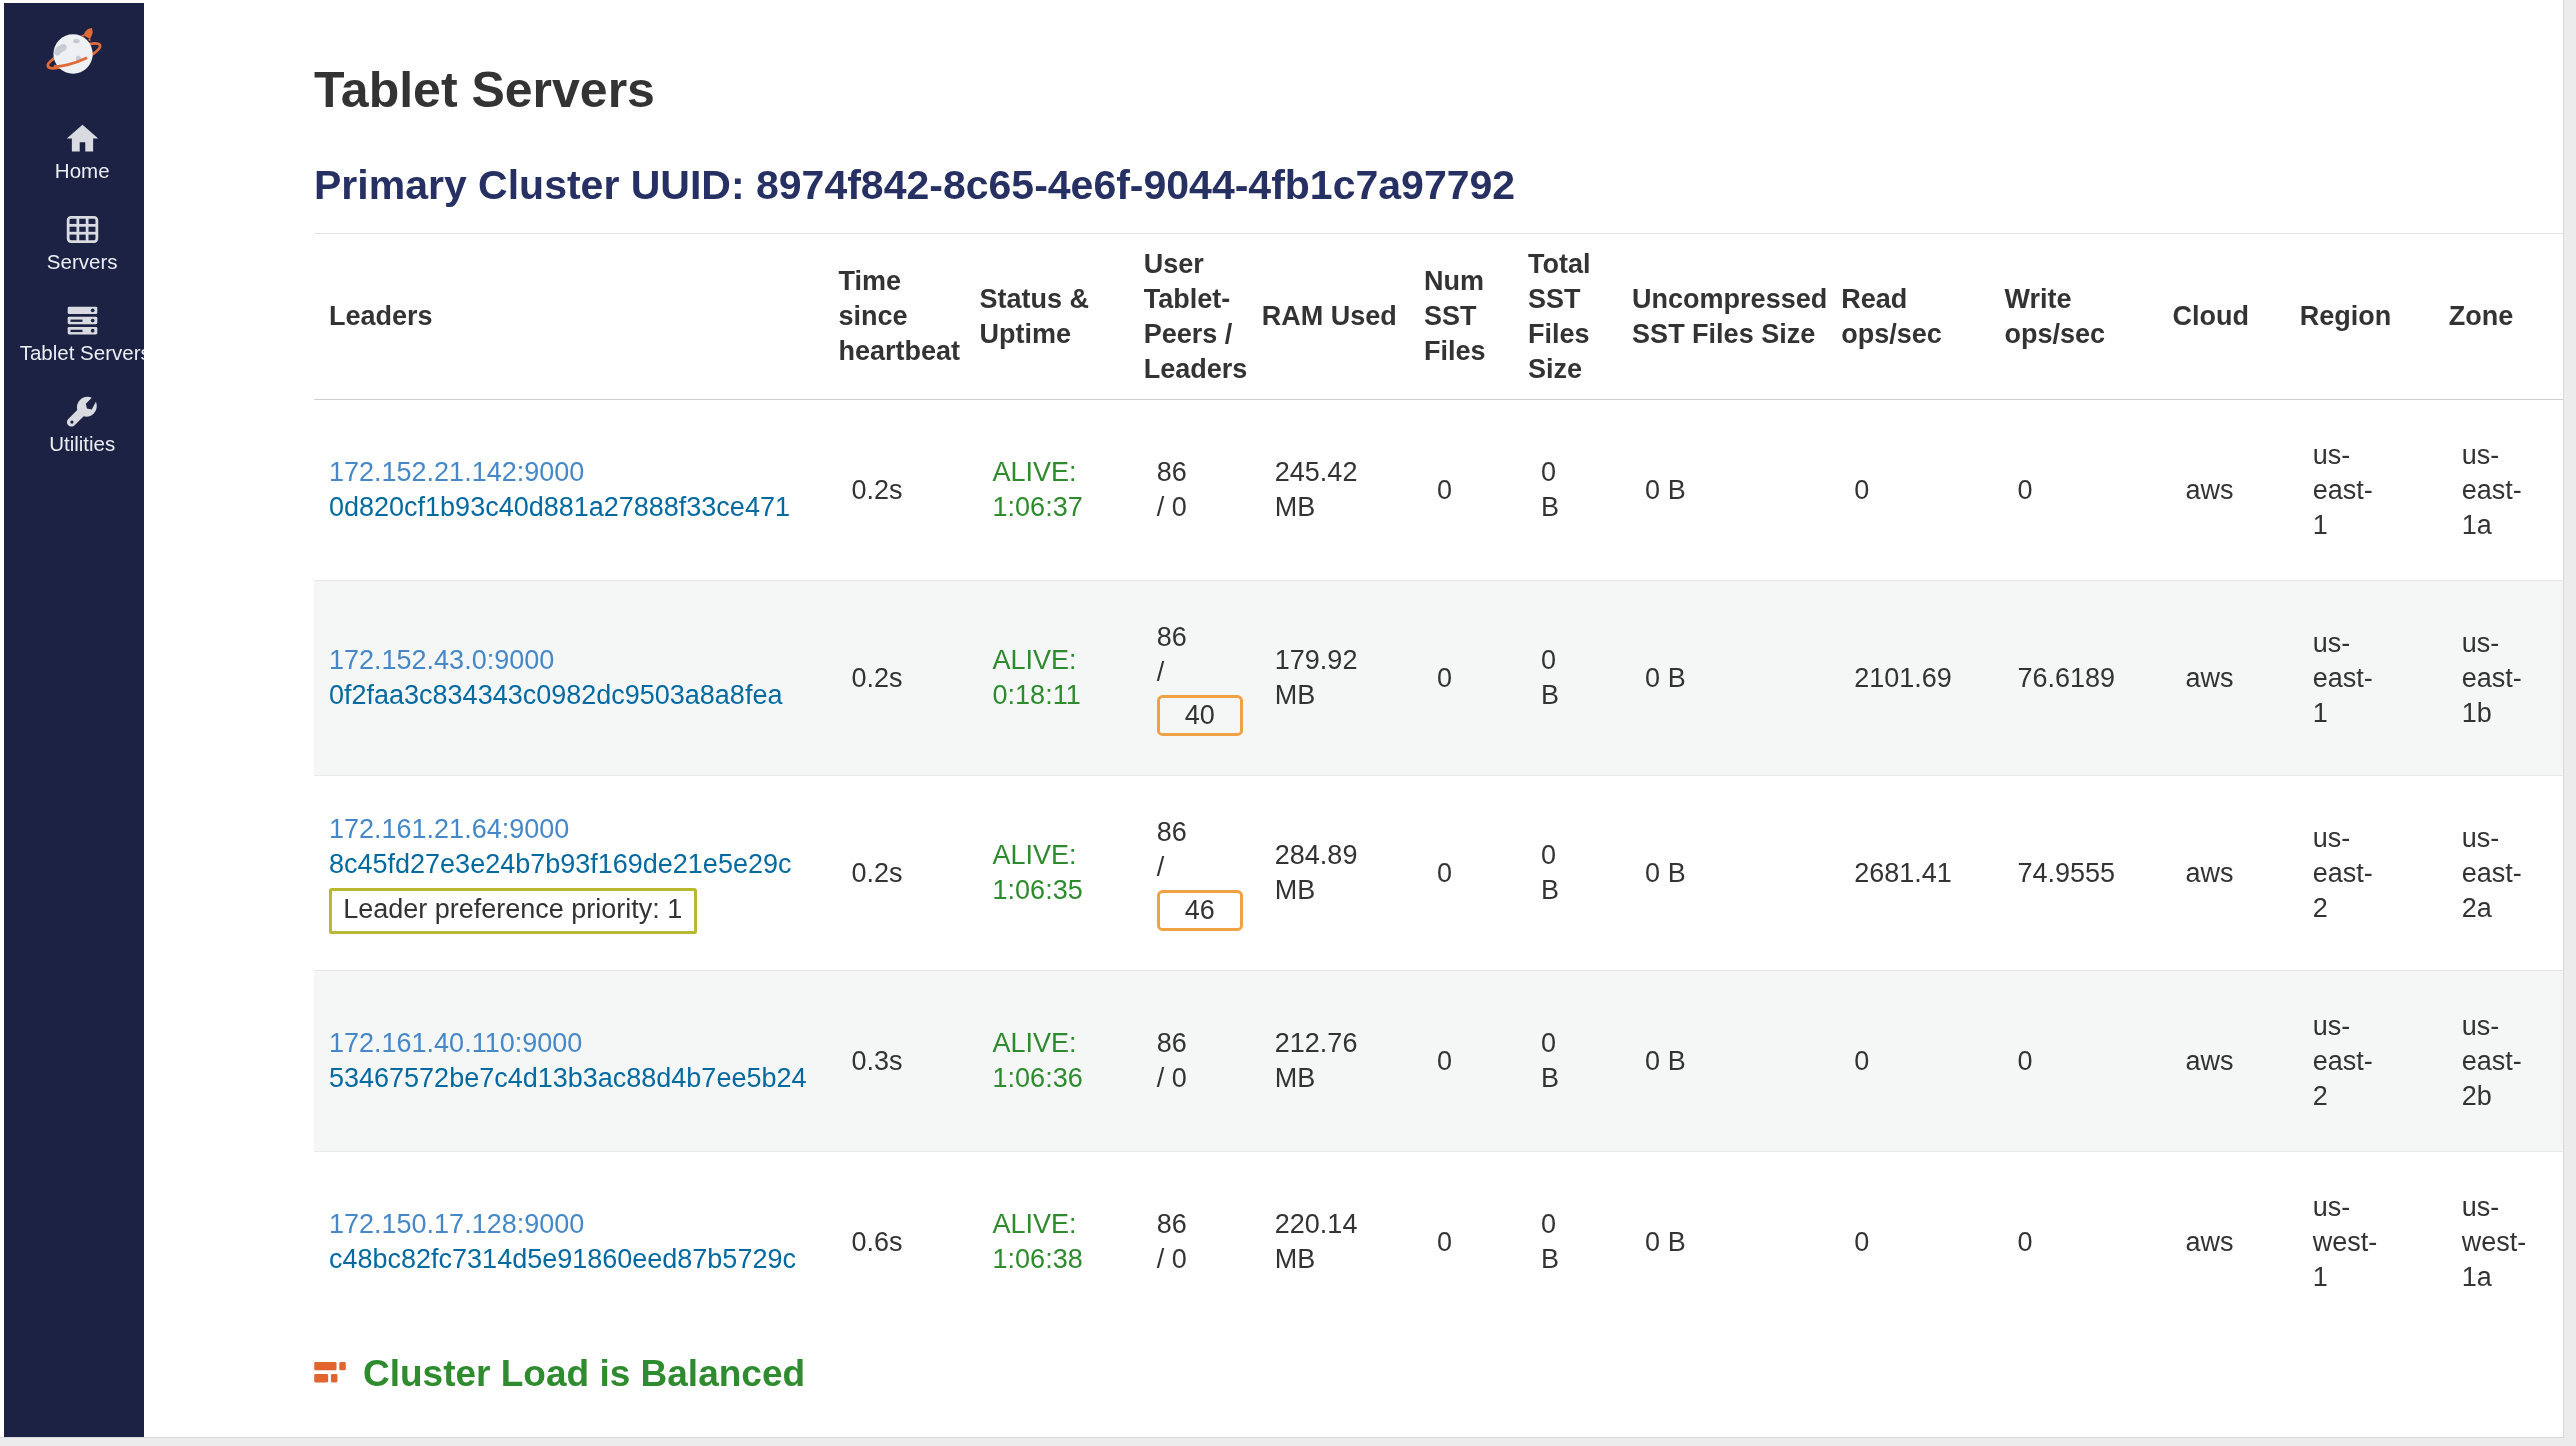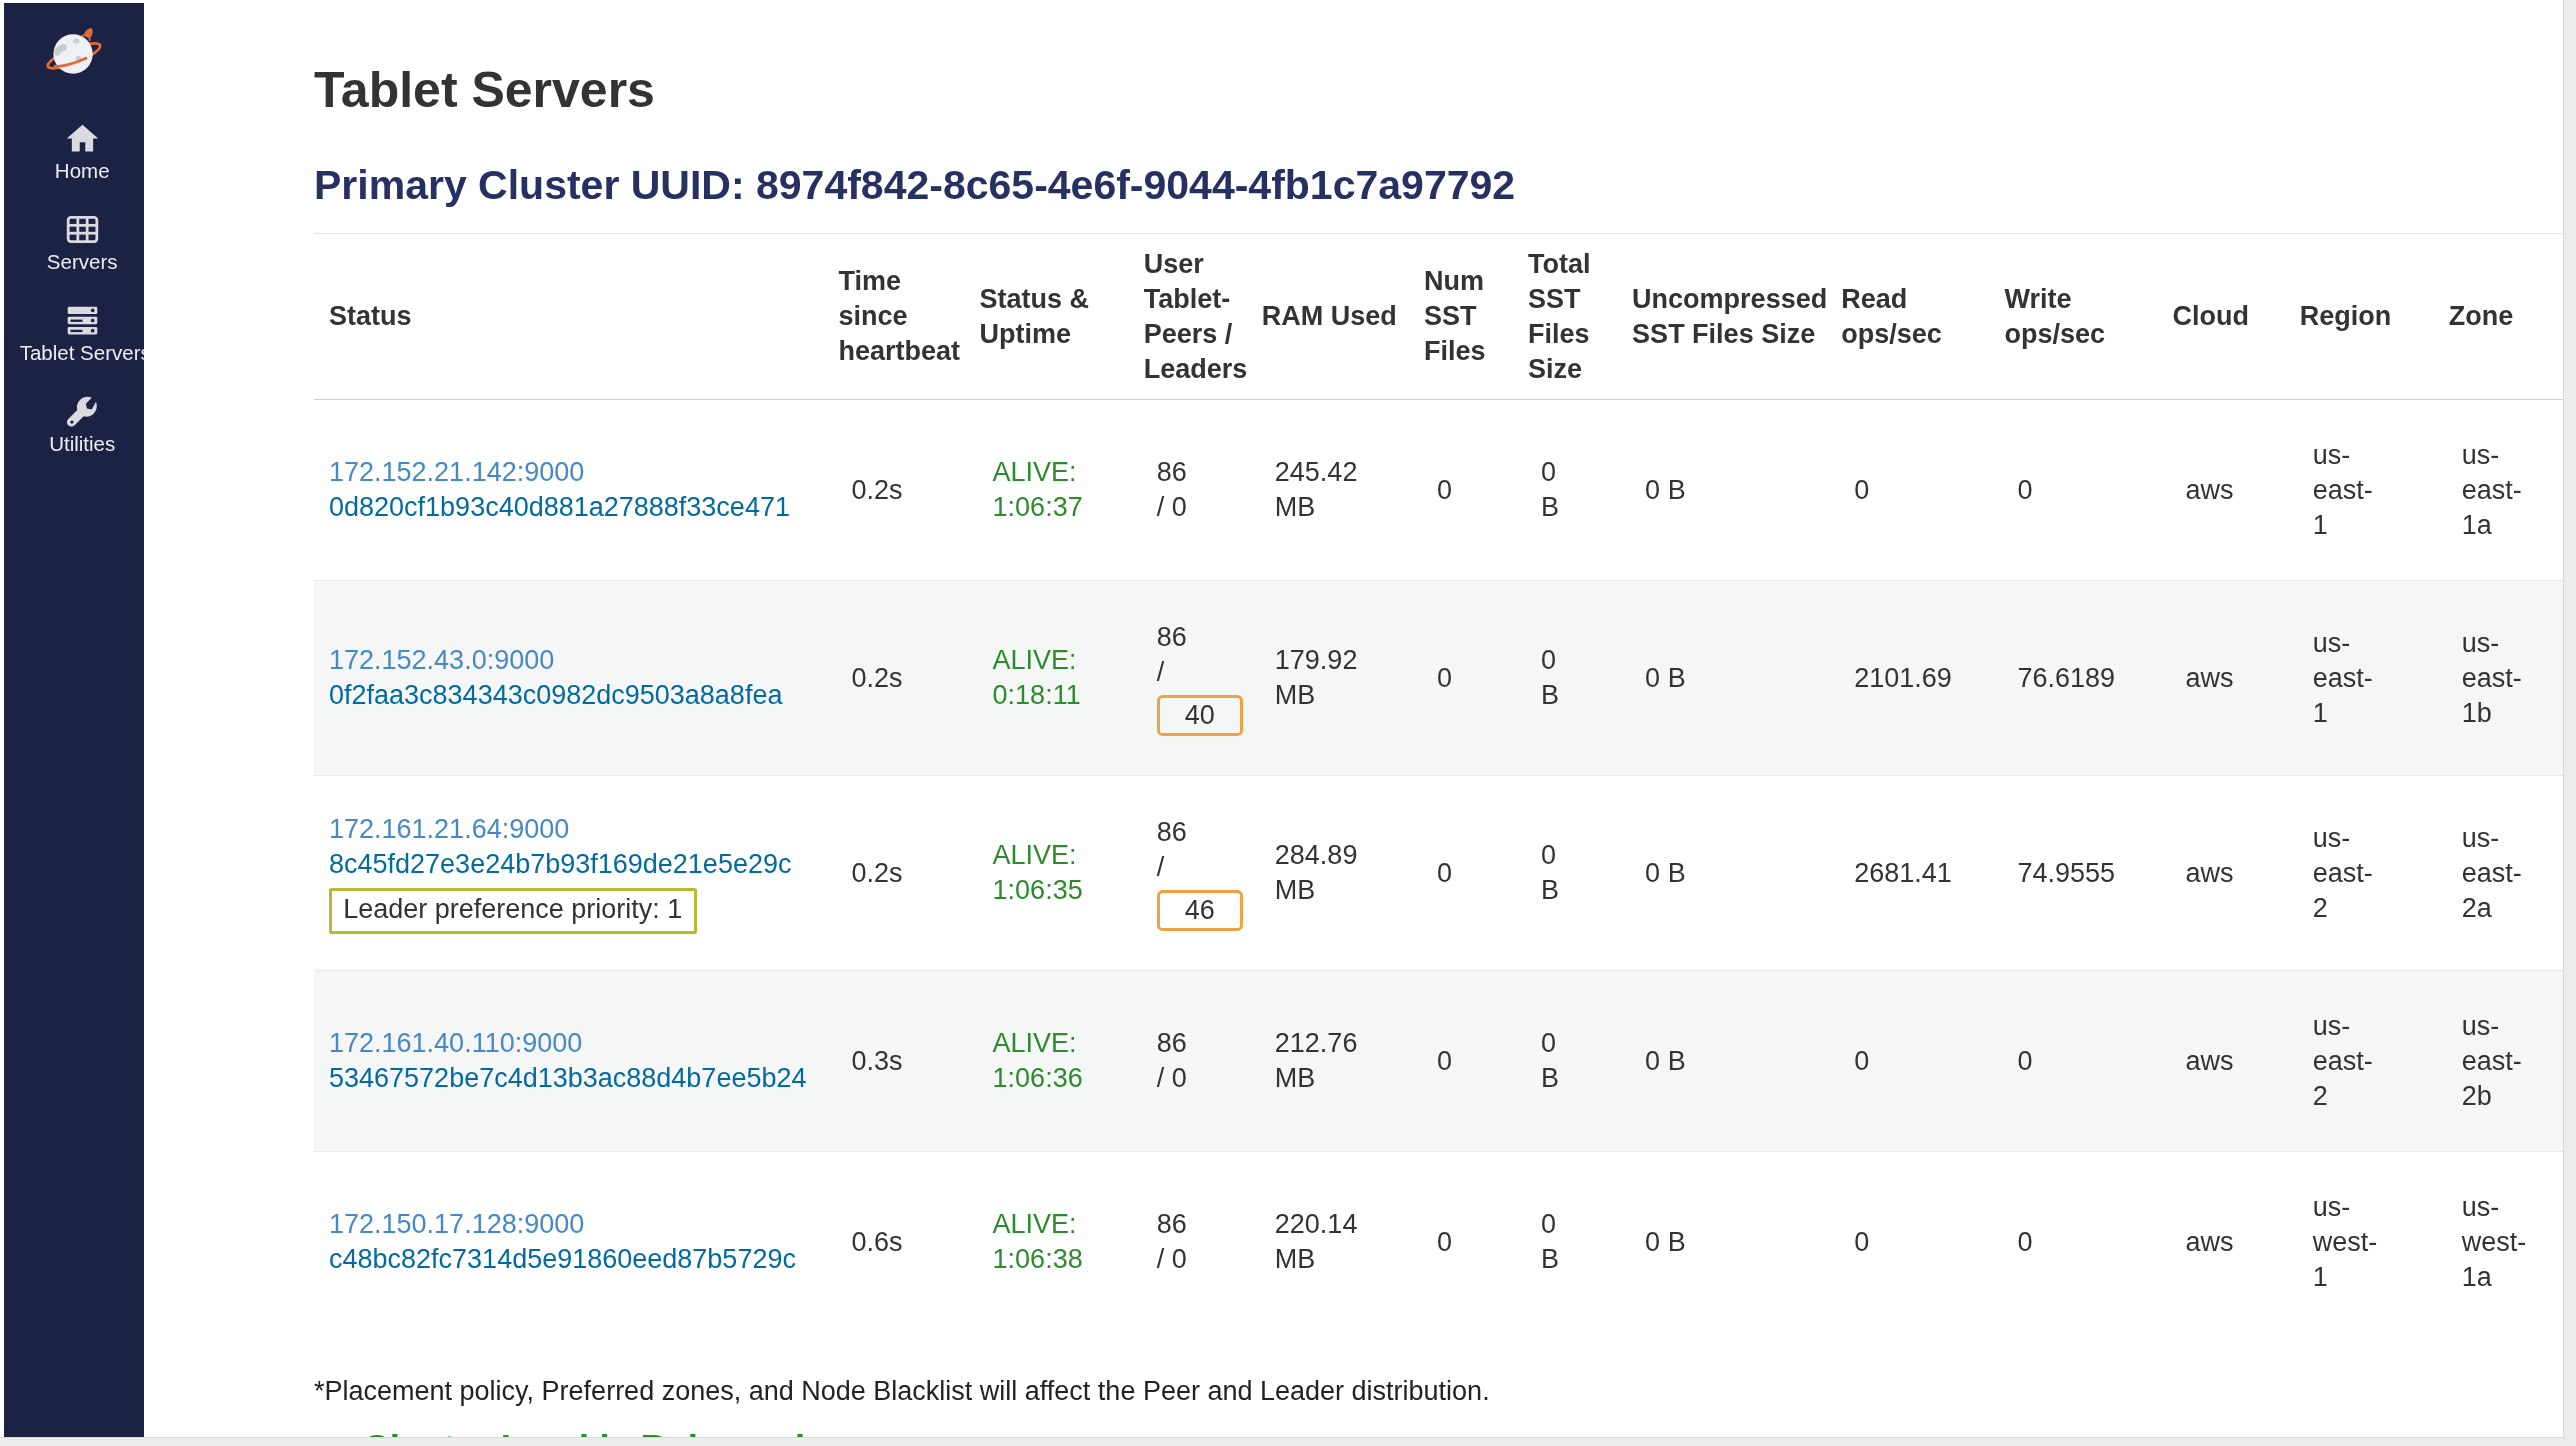--- a/index.html
+++ b/index.html
@@ -120,21 +120,21 @@
         <col style="width:104px">
           <col style="width:209px">
           <col style="width:163px">
         <col style="width:168px">
           <col style="width:127px">
           <col style="width:149px">
         <col style="width:127px">
       </colgroup>
       <thead>
           <tr id="header-row">
-            <th>Status</th>
+            <th>Leaders</th>
             <th>Time since heartbeat</th>
             <th>Status &amp; Uptime</th>
             <th>User Tablet-Peers / Leaders</th>
             <th>RAM Used</th>
             <th>Num SST Files</th>
             <th>Total SST Files Size</th>
             <th>Uncompressed SST Files Size</th>
             <th>Read ops/sec</th>
             <th>Write ops/sec</th>
             <th>Cloud</th>
@@ -332,21 +332,20 @@
             </td>
             <td>
               <div>us-</div>
               <div>west-</div>
               <div>1a</div>
             </td>
           </tr>
         </tbody>
     </table>
 
-    <p class="footnote">*Placement policy, Preferred zones, and Node Blacklist will affect the Peer and Leader distribution.</p>
 
     <div class="banner">
       <span class="banner-icon">
         <svg viewBox="0 0 34 24" width="32" height="22.3" fill="#e2642f">
           <rect x="0" y="0" width="24" height="9" rx="1.5"></rect>
             <rect x="27" y="0" width="7" height="9" rx="1.5"></rect>
           <rect x="0" y="13" width="15" height="9" rx="1.5"></rect>
             <rect x="18" y="13" width="7" height="9" rx="1.5"></rect>
         </svg>
       </span>

